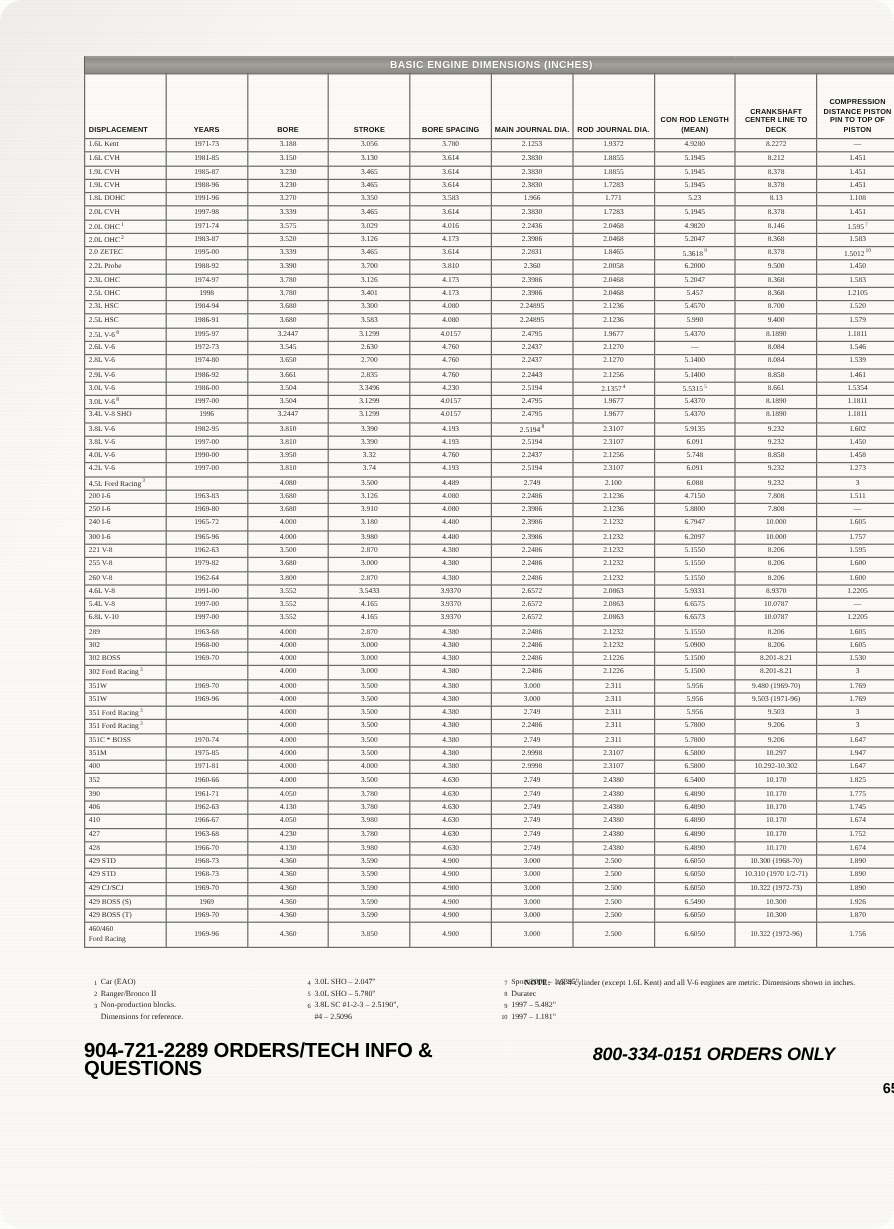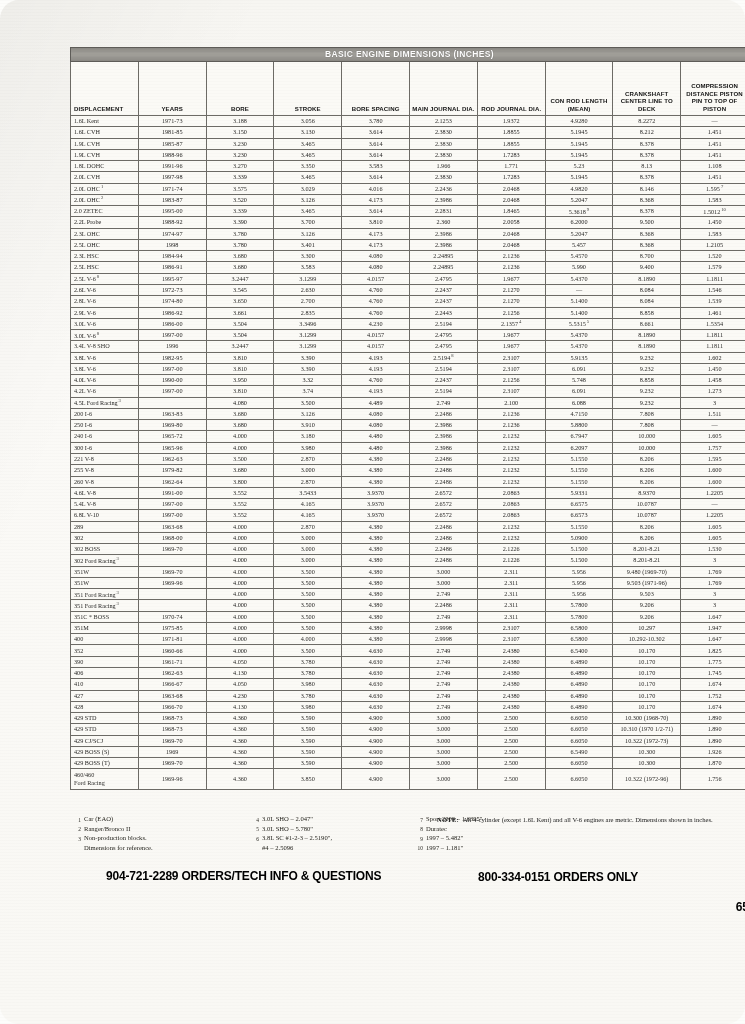--- a/index.html
+++ b/index.html
@@ -178,31 +178,31 @@
     height: 50px;
     font-family: "Liberation Sans", sans-serif;
     font-weight: bold;
     color: #000;
   }
   #contact .left {
     position: absolute;
     left: 0;
     top: 0;
     width: 300px;
-    font-size: 12px;
+    font-size: 17px;
     line-height: 14.5px;
     letter-spacing: -.2px;
-    margin-left: 36px;
   }
   #contact .right {
     position: absolute;
-    left: 408px;
+    left: 424px;
     top: 1px;
-    font-size: 12px;
+    font-size: 15px;
     letter-spacing: -.2px;
+    font-style: italic;
   }
   #contact .pageno {
     position: absolute;
     right: 0;
     top: 31px;
     font-size: 12px;
   }
 </style>
 </head>
 <body>

